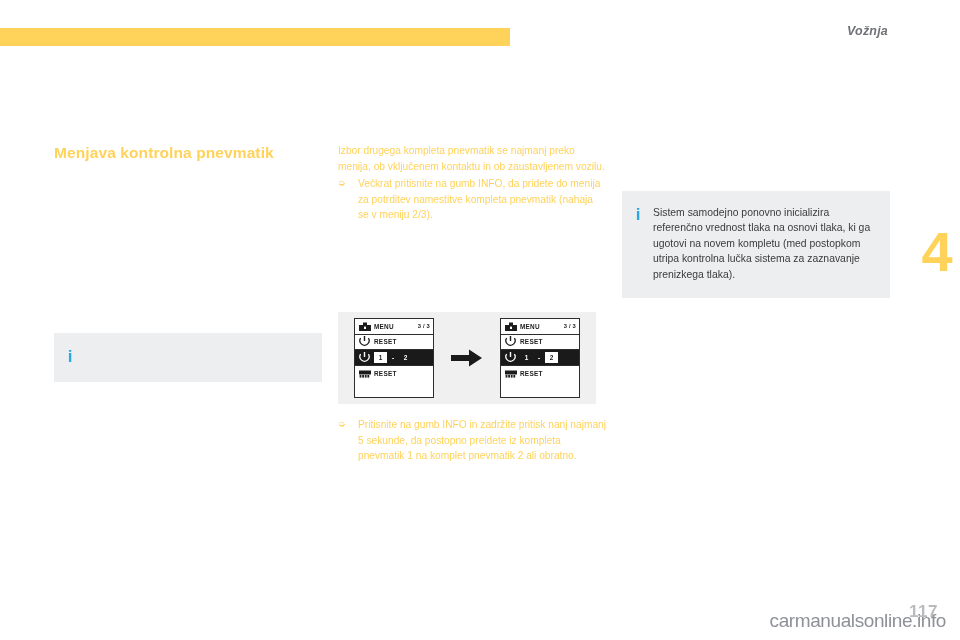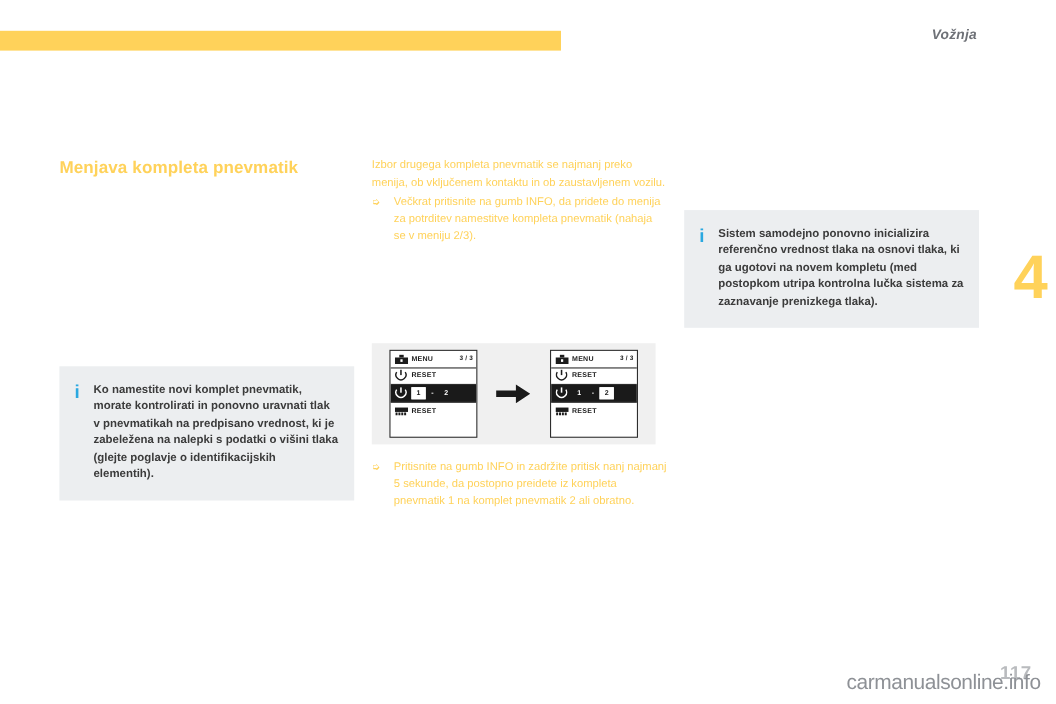--- a/index.html
+++ b/index.html
@@ -130,21 +130,20 @@
     font-style: normal;
     color: #2aa8e0;
     line-height: 1.05;
     padding-top: 1px;
   }
   .info-text {
     flex: 1 1 auto;
     font-size: 10.4px;
     line-height: 1.48;
     color: #3b3b3b;
-    font-weight: bold;
   }
 
   .box-col1 { position: absolute; left: 0; top: 190px; width: 268px; }
   .box-col3 { position: absolute; left: 0; top: 48px; width: 268px; }
 
   
   .illustration {
     position: absolute;
     left: 0;
     top: 169px;
@@ -260,26 +259,25 @@
   <div class="header-bar"></div>
   <div class="section-title">Vožnja</div>
 
   <div class="chapter-tab">
     <span>4</span>
   </div>
 
   <div class="columns">
 
     <div class="col col-1">
-      <div class="headline">Menjava kompleta pnevmatik</div>
+      <div class="headline">Menjava kontrolna pnevmatik</div>
 
       <div class="box-col1">
         <div class="info-box">
           <i class="info-icon">i</i>
-          <div class="info-text">Ko namestite novi komplet pnevmatik, morate kontrolirati in ponovno uravnati tlak v pnevmatikah na predpisano vrednost, ki je zabeležena na nalepki s podatki o višini tlaka (glejte poglavje o identifikacijskih elementih).</div>
         </div>
       </div>
     </div>
 
     <div class="col col-2">
       <div class="body-text">Izbor drugega kompleta pnevmatik se najmanj preko menija, ob vključenem kontaktu in ob zaustavljenem vozilu.</div>
 
       <div class="bullet-list">
         <div class="bullet-row">
           <div class="bullet-mark">➭</div>

